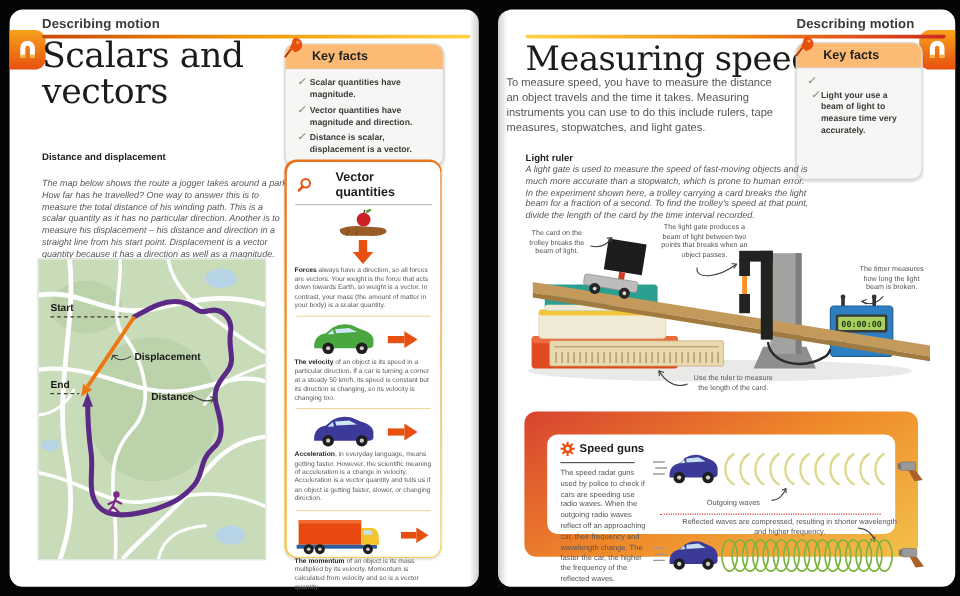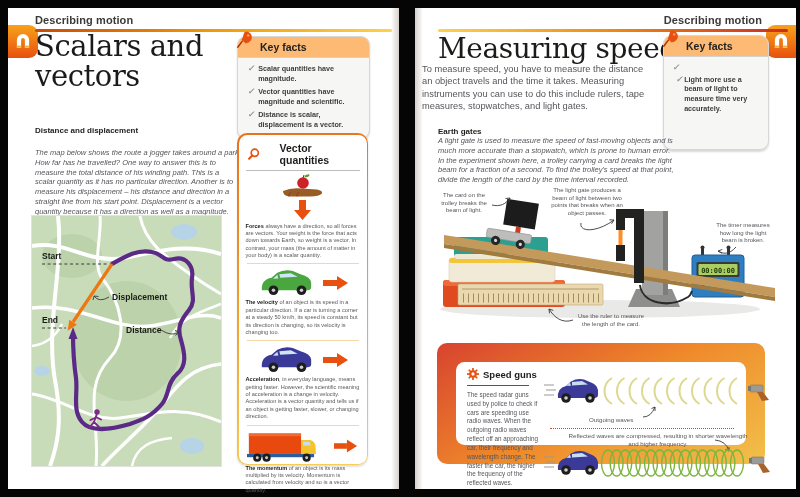--- a/index.html
+++ b/index.html
@@ -1,18 +1,18 @@
 <!DOCTYPE html>
 <html><head>
 <meta charset="utf-8">
 <style>
   html,body{margin:0;padding:0;}
   body{width:800px;height:497px;background:#050505;position:relative;overflow:hidden;
        font-family:"Liberation Sans",sans-serif;-webkit-font-smoothing:antialiased;}
-  .page{position:absolute;top:8px;height:481px;background:#fff;}
+  .page{position:absolute;top:8px;height:481px;background:#fff;border-radius:11px;}
   .page-left{left:8px;width:391px;}
   .page-right{left:415px;width:381px;}
   .page-left::after,.page-right::before{content:"";position:absolute;top:0;bottom:0;width:8px;pointer-events:none;}
   .page-left::after{right:0;background:linear-gradient(90deg,rgba(60,40,20,0),rgba(60,40,20,.22));}
   .page-right::before{left:0;background:linear-gradient(270deg,rgba(60,40,20,0),rgba(60,40,20,.22));}
 
   .tab{position:absolute;top:17px;width:30px;height:33px;background:linear-gradient(180deg,#f7a21b,#e8500f);}
   .tab-left{left:0;border-radius:0 9px 9px 0;}
   .tab-right{left:351px;border-radius:9px 0 0 9px;}
   .tab svg{position:absolute;left:5px;top:6px;}
@@ -170,21 +170,21 @@
         <circle cx="13.8" cy="5.8" r="1.1" fill="#ff9d58"></circle>
       </svg>
       <div class="kf-head">Key facts</div>
       <div class="kf-body">
         <div class="kf-item">
           <span class="check">✓</span>
           <span>Scalar quantities have magnitude.</span>
           </div>
         <div class="kf-item">
           <span class="check">✓</span>
-          <span>Vector quantities have magnitude and scientific.</span>
+          <span>Vector quantities have magnitude and direction.</span>
           </div>
         <div class="kf-item">
           <span class="check">✓</span>
           <span>Distance is scalar, displacement is a vector.</span>
           </div>
       </div>
     </div>
 
     <div class="vbox">
       <div class="vbox-inner">
@@ -297,26 +297,26 @@
         <path d="M12.3,2.3 C15.4,2.8 17.6,5.4 17.1,8.4 C16.7,10.8 14.8,12.1 12.8,12.8 L11.4,13.2 L7.8,9.6 L8.5,8.3 C9.5,6.3 9.5,4.4 10.4,2.9 Z" fill="#e8500f"></path>
         <circle cx="13.8" cy="5.8" r="1.1" fill="#ff9d58"></circle>
       </svg>
       <div class="kf-head">Key facts</div>
       <div class="kf-body">
         <div class="kf-item">
           <span class="check">✓</span>
           </div>
         <div class="kf-item">
           <span class="check">✓</span>
-          <span>Light more use a beam of light to measure time very accurately.</span>
+          <span>Light your use a beam of light to measure time very accurately.</span>
           </div>
       </div>
     </div>
 
-    <h3 class="sec-head sh-right">Earth gates</h3>
+    <h3 class="sec-head sh-right">Light ruler</h3>
     <p class="sec-body sb-right">A light gate is used to measure the speed of fast-moving objects and is much more accurate than a stopwatch, which is prone to human error. In the experiment shown here, a trolley carrying a card breaks the light beam for a fraction of a second. To find the trolley's speed at that point, divide the length of the card by the time interval recorded.</p>
 
     <svg class="diagram-svg" width="365" height="145" viewBox="0 0 365 145">
       <ellipse cx="170" cy="124" rx="160" ry="9" fill="#e9e9e7"></ellipse>
       <g>
         <rect x="13" y="95" width="122" height="27" rx="3" fill="#df4a20"></rect>
         <rect x="13" y="95" width="122" height="6" rx="3" fill="#ec6a3c"></rect>
         <rect x="19" y="73" width="106" height="24" rx="3" fill="#f1ead6" stroke="#dcd2b4" stroke-width=".6"></rect>
         <rect x="19" y="73" width="106" height="5" rx="2.5" fill="#f3c53b"></rect>
         <rect x="24" y="52" width="94" height="22" rx="3" fill="#2b9f90"></rect>

